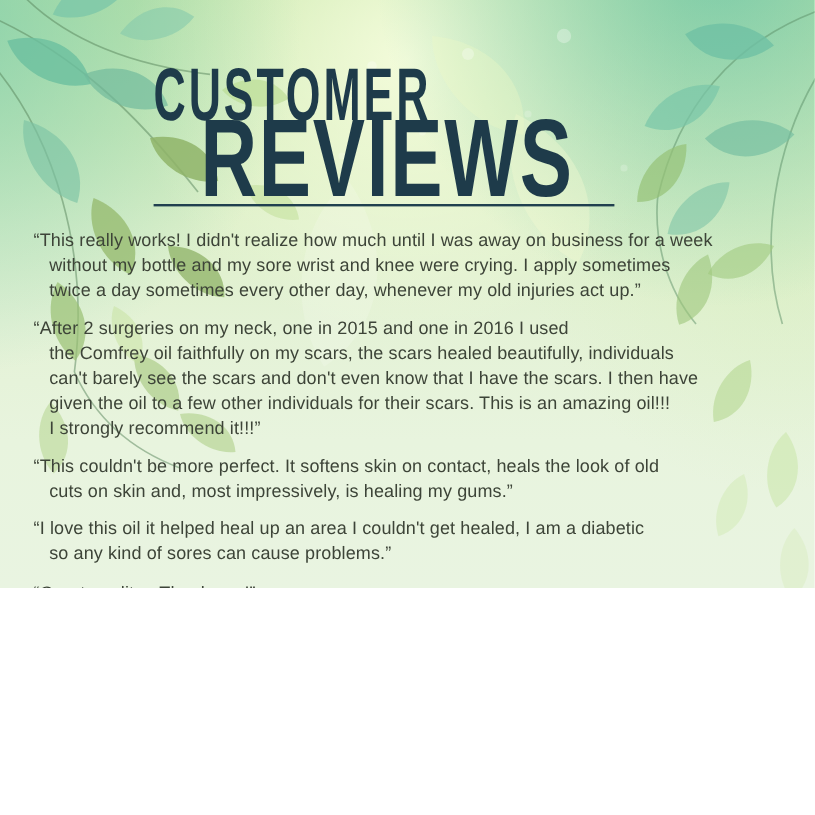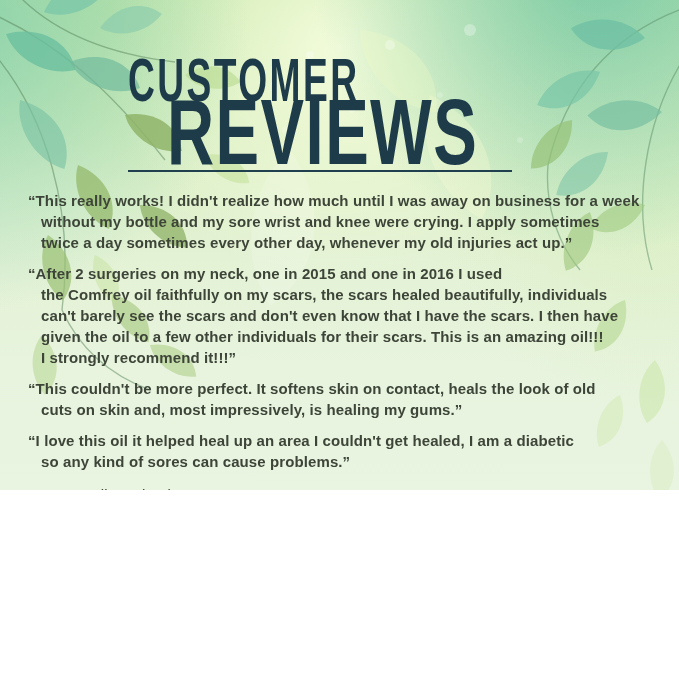--- a/index.html
+++ b/index.html
@@ -35,21 +35,21 @@
     width:384px;height:2px;background:#20404f;
   }
   .reviews{
     position:absolute;left:28px;top:190px;width:648px;
     color:#3d4438;font-size:15px;line-height:21px;
     letter-spacing:.1px;
   }
   .reviews p{
     margin:0 0 10px 0;
     white-space:pre-line;
-    padding-left:13px;text-indent:-13px;font-weight:bold;
+    padding-left:13px;text-indent:-13px;
   }
   .footer-row{display:flex;gap:36px;margin-top:12px;}
   .footer-row span{white-space:nowrap;}
 </style>
 </head>
 <body>
 
 <div class="canvas">
 
   <svg class="bg" width="679" height="679" viewBox="0 0 679 679" aria-hidden="true">

